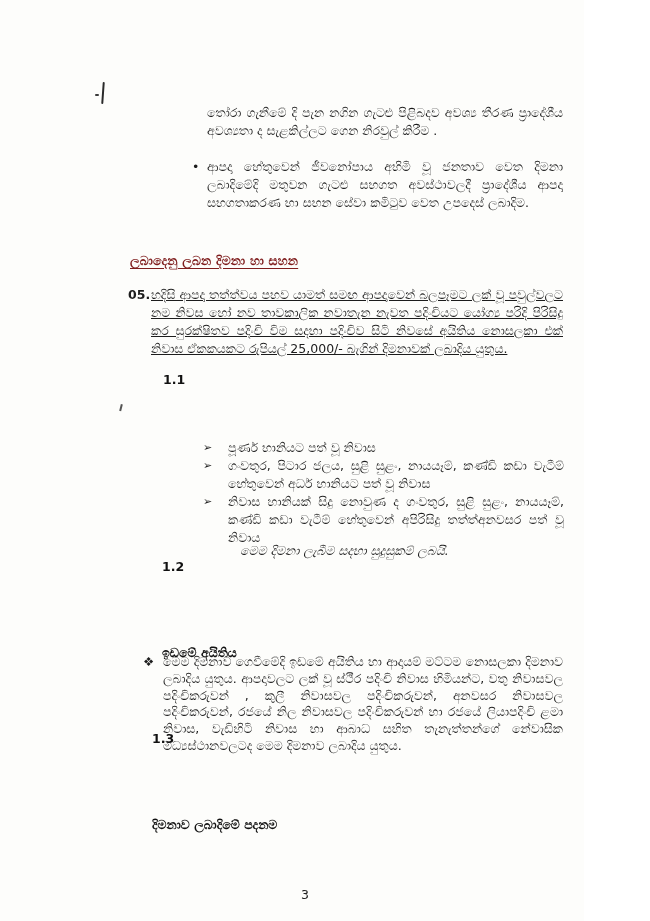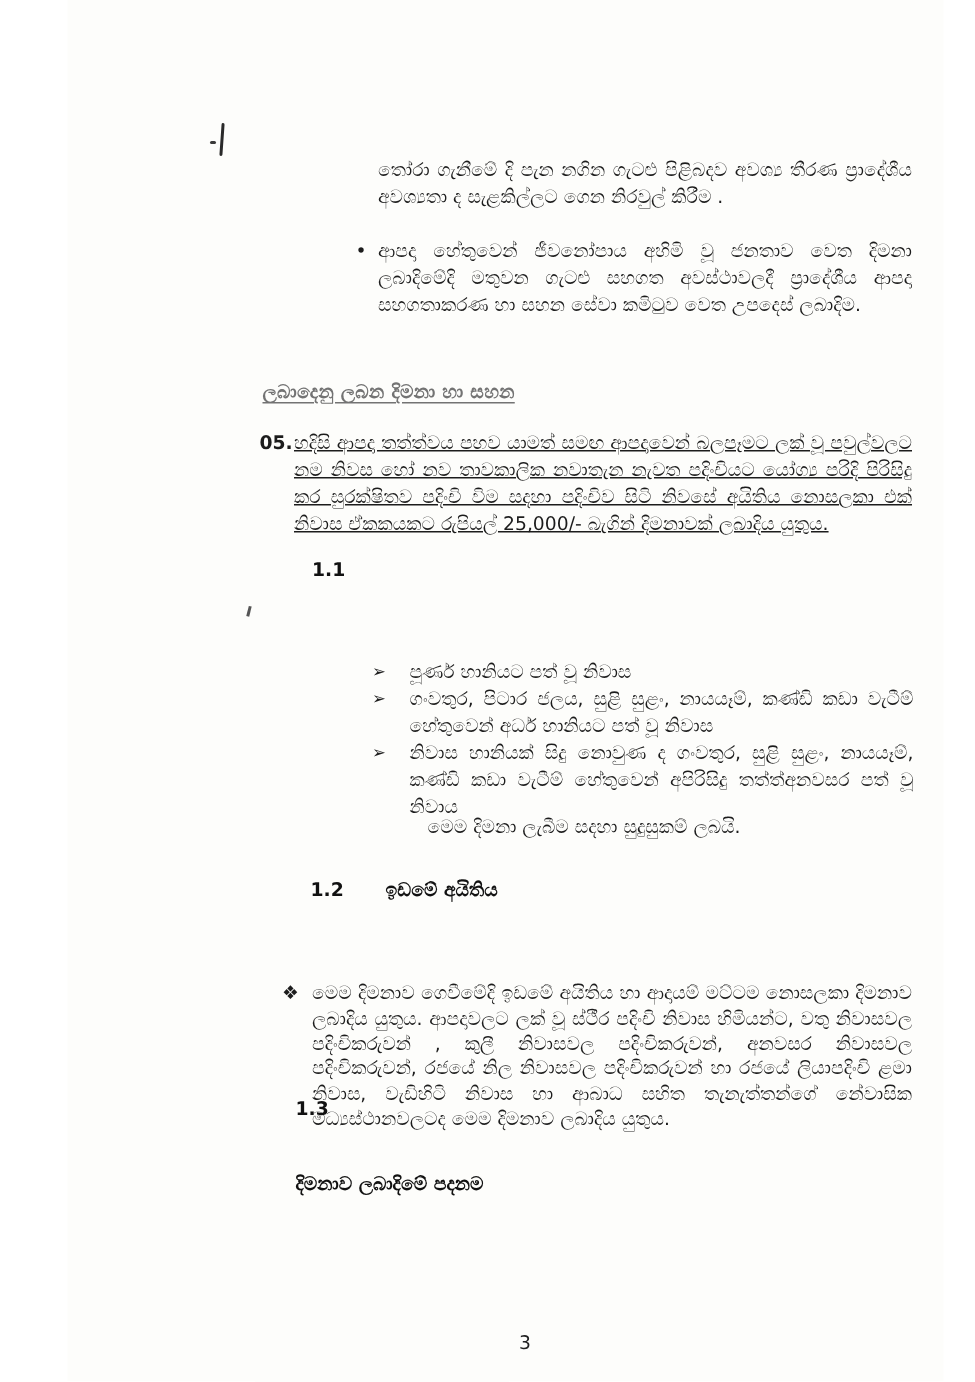--- a/index.html
+++ b/index.html
@@ -7,36 +7,35 @@
   .page {
     position: relative;
     width: 584px;
     height: 921px;
     background: #fdfdfb;
     font-family: "DejaVu Sans", sans-serif;
     color: #1c1c1c;
     font-size: 12.5px;
     line-height: 18px;
     overflow: hidden;
-    margin-left: 45px;
   }
   .blk { position: absolute; margin: 0; }
   .just { text-align: justify; }
   p { margin: 0; }
 
   
   .heading {
     font-weight: bold;
     font-size: 12.5px;
-    color: #737373;
+    color: #7f1d1d;
     text-decoration: underline;
     text-underline-offset: 3px;
     letter-spacing: 0.2px;
   }
-  .sec-head { display: flex; font-weight: bold; color: #111; }
+  .sec-head { display: flex; font-weight: bold; color: #111; gap: 36px; }
   .sec-head .num { width: 50px; flex: 0 0 50px; }
 
   
   .numbered { display: flex; }
   .numbered .num { width: 23px; flex: 0 0 23px; font-weight: bold; }
   .numbered .txt { flex: 1; text-align: justify; text-decoration: underline; }
 
   
   .marker-item { position: relative; }
   .marker-item .marker { position: absolute; left: 0; top: 0; }
@@ -115,23 +114,23 @@
     <div class="marker-item">
       <span class="marker">➢</span>
       <p class="pad25 just">ගංවතුර, පිටාර ජලය, සුළි සුළං, නායයෑම්, කණ්ඩි කඩා වැටීම් හේතුවෙන් අර්ධ හානියට පත් වූ නිවාස</p>
     </div>
     <div class="marker-item">
       <span class="marker">➢</span>
       <p class="pad25 just">නිවාස හානියක් සිදු නොවුණ ද ගංවතුර, සුළි සුළං, නායයෑම්, කණ්ඩි කඩා වැටීම් හේතුවෙන් අපිරිසිදු තත්ත්අනවසර පත් වූ නිවාය</p>
     </div>
   </div>
 
-  <p class="blk" style="left:240px; top:542px;">මෙම දිමනා ලැබීම සදහා සුදුසුකම් ලබයි.</p>
+  <p class="blk" style="left:240px; top:542px;font-style:italic;">මෙම දිමනා ලැබීම සදහා සුදුසුකම් ලබයි.</p>
 
-  <div class="blk sec-head" style="left:162px; top:584px; width:400px;">
+  <div class="blk sec-head" style="left:162px; top:558px; width:400px;flex-direction:column;">
     <span class="num">1.2</span>
     <span>ඉඩමේ අයිතිය</span>
   </div>
 
   <div class="blk marker-item tight" style="left:143px; top:600px; width:420px;">
     <span class="marker">❖</span>
     <p class="pad20 just">මෙම දිමනාව ගෙවීමේදි ඉඩමේ අයිතිය හා ආදායම් මට්ටම නොසලකා දිමනාව ලබාදිය යුතුය. ආපදාවලට ලක් වූ ස්ථීර පදිංචි නිවාස හිමියන්ට, වතු නිවාසවල පදිංචිකරුවන් , කුලී නිවාසවල පදිංචිකරුවන්, අනවසර නිවාසවල පදිංචිකරුවන්, රජයේ නිල නිවාසවල පදිංචිකරුවන් හා රජයේ ලියාපදිංචි ළමා නිවාස, වැඩිහිටි නිවාස හා ආබාධ සහිත තැනැත්තන්ගේ නේවාසික මධ්‍යස්ථානවලටද මෙම දිමනාව ලබාදිය යුතුය.</p>
   </div>
 
   <div class="blk sec-head" style="left:152px; top:730px; width:400px;flex-direction:column;">

